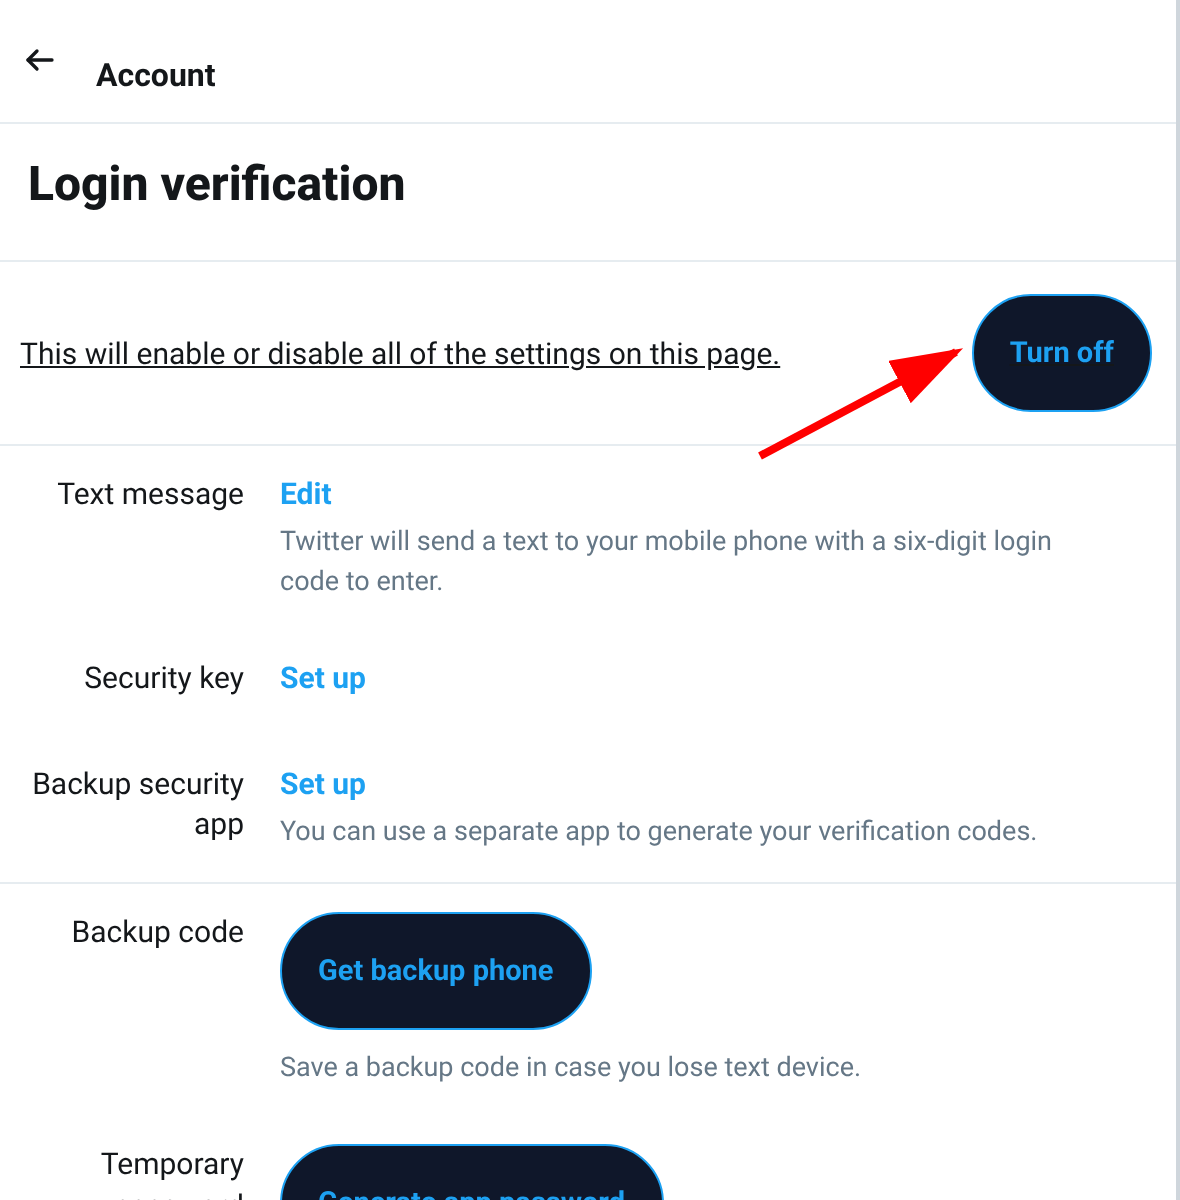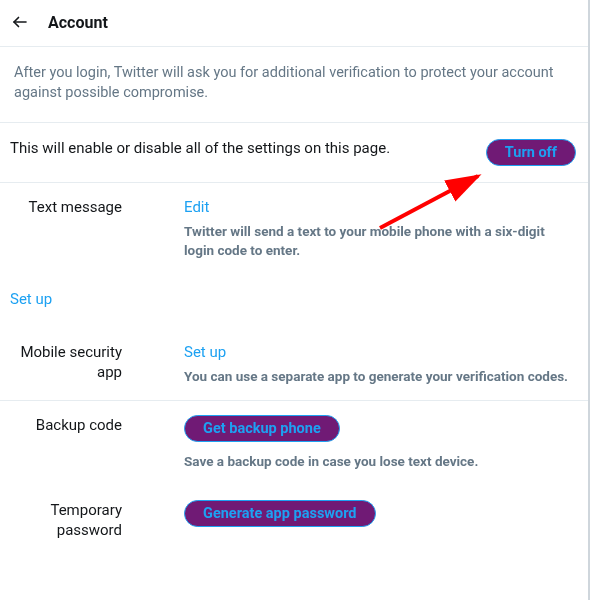--- a/index.html
+++ b/index.html
@@ -21,90 +21,91 @@
       width: 20px;
       height: 20px;
       display: flex;
       align-items: center;
       justify-content: center;
       margin-right: 18px;
     }
     .topbar-title {
       font-weight: 700;
       font-size: 16px;
+      margin-top: 16px;
     }
     .divider {
       border-top: 1px solid #e6ecf0;
     }
     .section {
       padding: 16px 14px 18px 14px;
     }
     .heading {
       font-weight: 800;
       font-size: 24px;
       margin-bottom: 6px;
     }
     .heading-desc {
       color: #657786;
       font-size: 14.5px;
       line-height: 1.4;
     }
     .toggle-row {
       display: flex;
+      align-items: center;
       justify-content: space-between;
       padding: 16px 14px 16px 10px;
+      text-decoration: underline;
     }
     .toggle-text {
       font-size: 15px;
       color: #14171a;
     }
     .pill-btn {
       border: 1px solid #1da1f2;
       color: #1da1f2;
-      background: #701a75;
+      background: #0f172a;
       border-radius: 9999px;
-      padding: 4px 18px;
+      padding: 20px 18px;
       font-weight: 700;
       font-size: 14.5px;
       cursor: pointer;
       display: inline-block;
     }
     .methods {
       padding: 0;
     }
     .method-row {
       display: flex;
       padding: 14px 14px 14px 10px;
-      gap: 44px;
     }
     .method-label {
       width: 130px;
       text-align: right;
       font-size: 15px;
       color: #14171a;
       padding-right: 18px;
       line-height: 1.35;
     }
     .method-body {
       flex: 1;
     }
     .link-action {
       color: #1da1f2;
-      font-weight: 400;
+      font-weight: 700;
       font-size: 15px;
       cursor: pointer;
       display: inline-block;
       margin-bottom: 6px;
     }
     .method-desc {
       color: #657786;
       font-size: 13.5px;
       line-height: 1.45;
       max-width: 400px;
-      font-weight: bold;
     }
     .pill-wrap {
       margin-bottom: 10px;
     }
     .arrow-annotation {
       position: absolute;
       left: 374px;
       top: 166px;
       width: 120px;
       height: 70px;
@@ -128,21 +129,21 @@
       <line x1="20" y1="12" x2="4" y2="12"></line>
       <polyline points="10 18 4 12 10 6"></polyline>
     </svg>
   </span>
   <span class="topbar-title">Account</span>
 </div>
 
 <div class="divider"></div>
 
 <div class="section">
-  <div class="heading-desc">After you login, Twitter will ask you for additional verification to protect your account against possible compromise.</div>
+  <div class="heading">Login verification</div>
 </div>
 
 <div class="divider"></div>
 
 <div class="toggle-row">
   <span class="toggle-text">This will enable or disable all of the settings on this page.</span>
   <span class="pill-btn">Turn off</span>
 </div>
 
 <div class="divider"></div>
@@ -151,27 +152,28 @@
 
   <div class="method-row">
     <div class="method-label">Text message</div>
     <div class="method-body">
       <span class="link-action">Edit</span>
       <div class="method-desc">Twitter will send a text to your mobile phone with a six-digit login code to enter.</div>
     </div>
   </div>
 
   <div class="method-row">
+    <div class="method-label">Security key</div>
     <div class="method-body">
       <span class="link-action">Set up</span>
     </div>
   </div>
 
   <div class="method-row">
-    <div class="method-label">Mobile security app</div>
+    <div class="method-label">Backup security app</div>
     <div class="method-body">
       <span class="link-action">Set up</span>
       <div class="method-desc">You can use a separate app to generate your verification codes.</div>
     </div>
   </div>
 
 </div>
 
 <div class="divider"></div>
 

